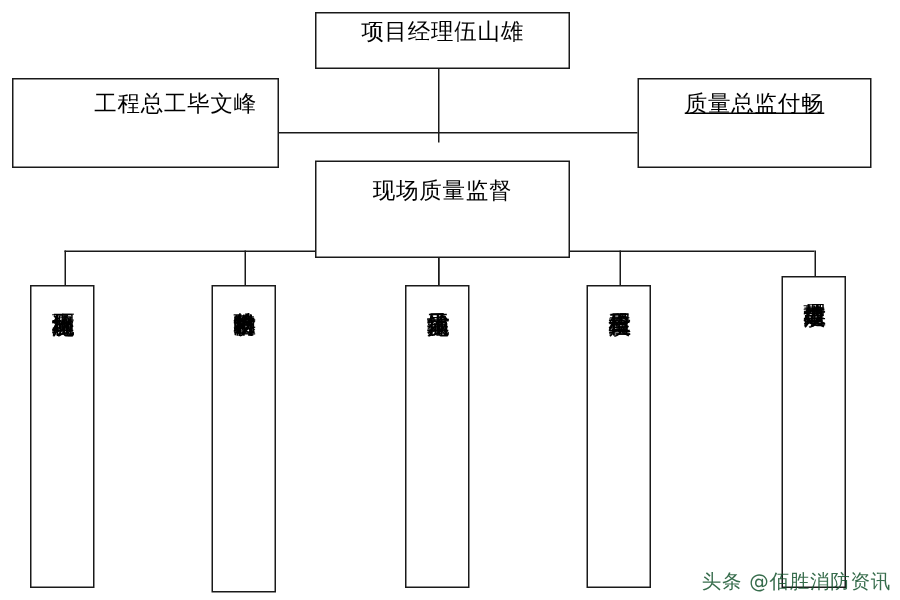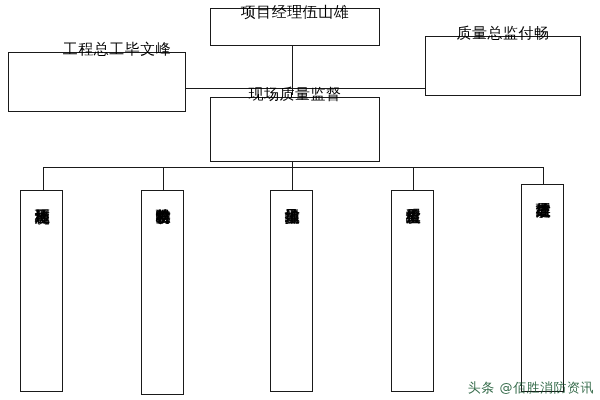--- a/index.html
+++ b/index.html
@@ -17,21 +17,21 @@
   }
 
   
   .node {
     position: absolute;
     box-sizing: border-box;
     border: 1.6px solid #1a1a1a;
     background: #ffffff;
     color: #000000;
     display: flex;
-    align-items: flex-start;
+    align-items: center;
     justify-content: center;
     z-index: 3;
   }
   .node .label {
     font-size: 15px;
     line-height: 1.15;
     letter-spacing: 0.5px;
     white-space: nowrap;
   }
 
@@ -109,25 +109,25 @@
   <div class="ln-v" style="left:543px; top:167px; height:23px;"></div>
 
   <div class="node top-row" style="left:210px; top:8px; width:170px; height:38px;">
     <span class="label">项目经理伍山雄</span>
   </div>
 
   <div class="node side-row" style="left:8px; top:52px; width:178px; height:60px;padding-left:40px;">
     <span class="label">工程总工毕文峰</span>
   </div>
 
-  <div class="node side-row" style="left:425px; top:36px; width:156px; height:60px;">
+  <div class="node side-row" style="left:425px; top:52px; width:156px; height:60px;text-decoration:underline;">
     <span class="label">质量总监付畅</span>
   </div>
 
-  <div class="node mid-row" style="left:210px; top:97px; width:170px; height:65px;">
+  <div class="node mid-row" style="left:210px; top:107px; width:170px; height:65px;">
     <span class="label">现场质量监督</span>
   </div>
 
   <div class="leaf" style="left:20px; top:190px; width:43px; height:202px;">
     <span class="vlabel">施工环境检测组</span>
   </div>
 
   <div class="leaf" style="left:141px; top:190px; width:43px; height:205px;">
     <span class="vlabel">自动喷淋材料验收组</span>
   </div>

